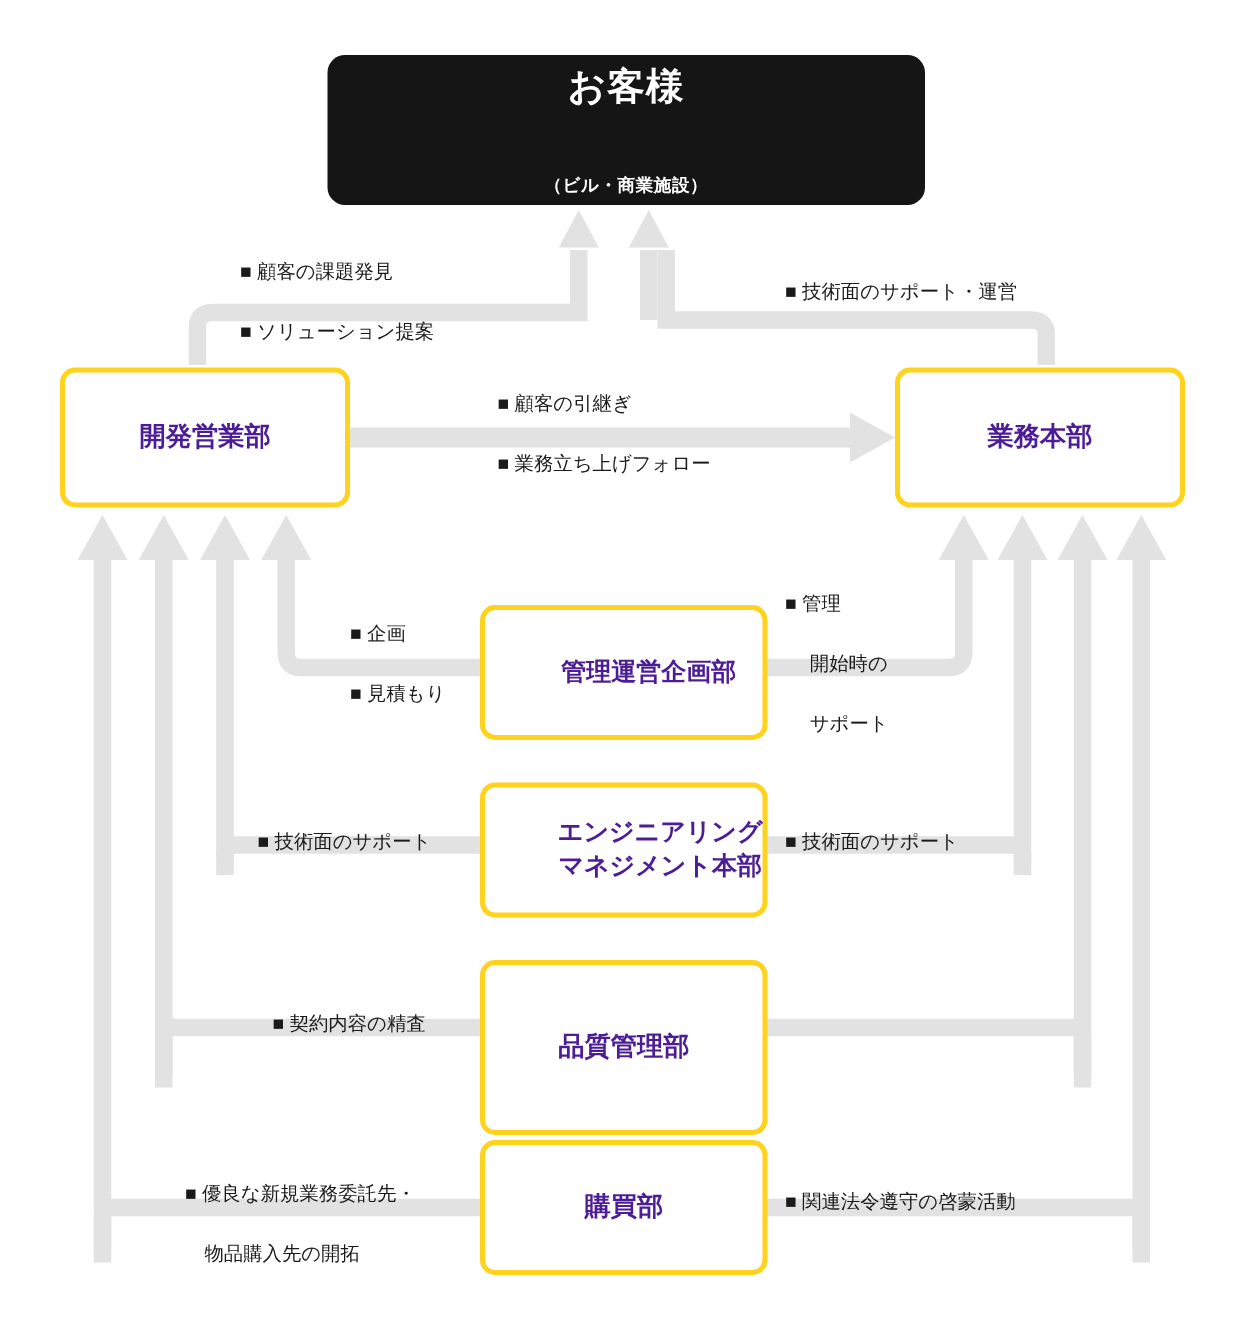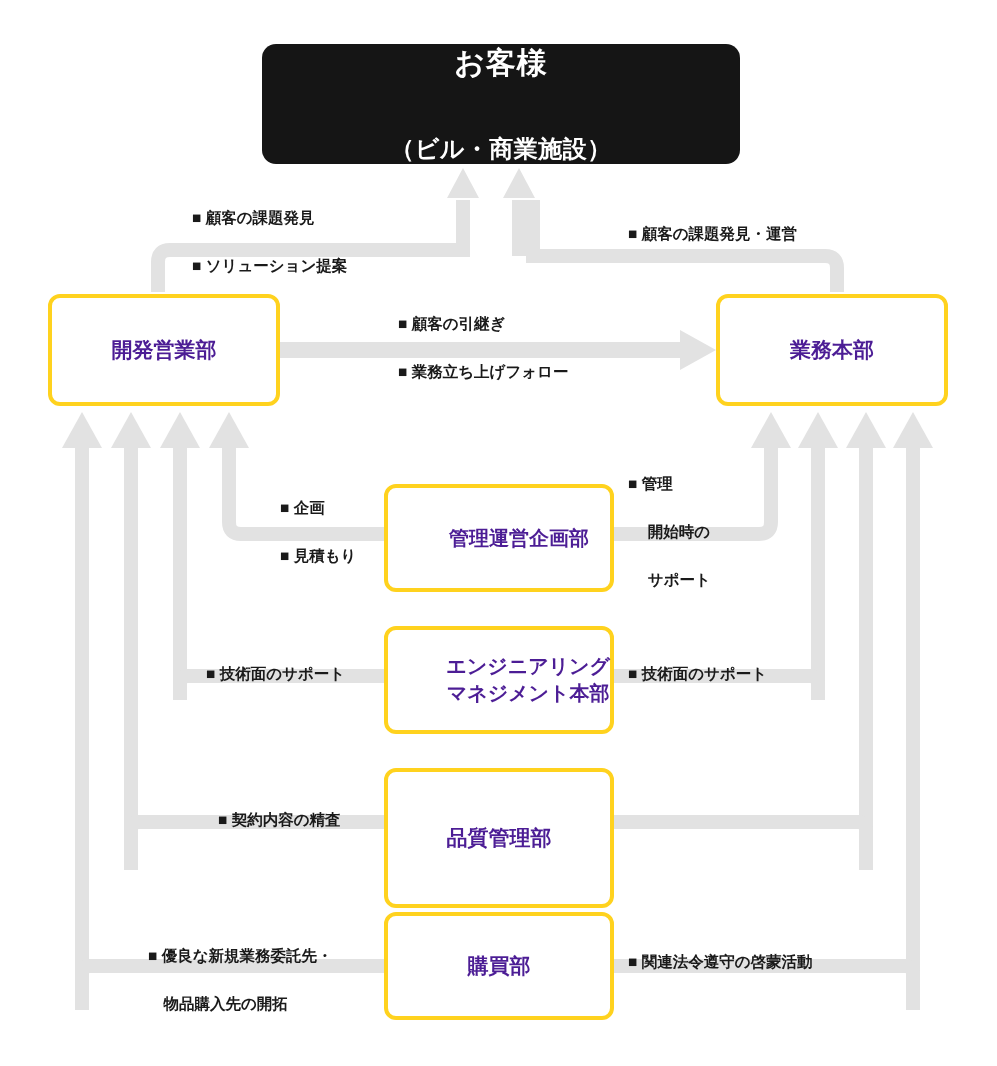--- a/index.html
+++ b/index.html
@@ -44,21 +44,21 @@
     border-radius: 14px;
     flex-direction: column;
     line-height: 1.25;
   }
   .node-customer .title {
     font-size: 30px;
     font-weight: bold;
     letter-spacing: 1px;
   }
   .node-customer .sub {
-    font-size: 24px;
+    font-size: 14px;
     font-weight: bold;
     margin-top: 4px;
     letter-spacing: 0.5px;
   }
   .node-dept {
     background: #ffffff;
     border: 4px solid #FFD21E;
     border-radius: 12px;
     color: #4c1d95;
     font-size: 21px;
@@ -67,21 +67,21 @@
   }
   .node-dept.small {
     font-size: 20px;
     padding-left: 40px;
   }
 
   
   .label {
     position: absolute;
     font-size: 15.5px;
-    font-weight: bold;
+    font-weight: normal;
     color: #1a1a1a;
     line-height: 1.55;
     white-space: pre-line;
     z-index: 6;
   }
   .bullet-line {
     display: block;
     white-space: pre;
   }
 </style>
@@ -188,21 +188,21 @@
   <div class="node node-dept" style="left:384px; top:912px; width:230px; height:108px;">
     <span>購買部</span>
   </div>
 
   <div class="label" style="left:192px; top:182px;">
     <span class="bullet-line">■ 顧客の課題発見</span>
     <span class="bullet-line">■ ソリューション提案</span>
   </div>
 
   <div class="label" style="left:628px; top:198px;">
-    <span class="bullet-line">■ 顧客の課題発見・運営</span>
+    <span class="bullet-line">■ 技術面のサポート・運営</span>
   </div>
 
   <div class="label" style="left:398px; top:288px;">
     <span class="bullet-line">■ 顧客の引継ぎ</span>
     <span class="bullet-line">■ 業務立ち上げフォロー</span>
   </div>
 
   <div class="label" style="left:280px; top:472px;">
     <span class="bullet-line">■ 企画</span>
     <span class="bullet-line">■ 見積もり</span>

